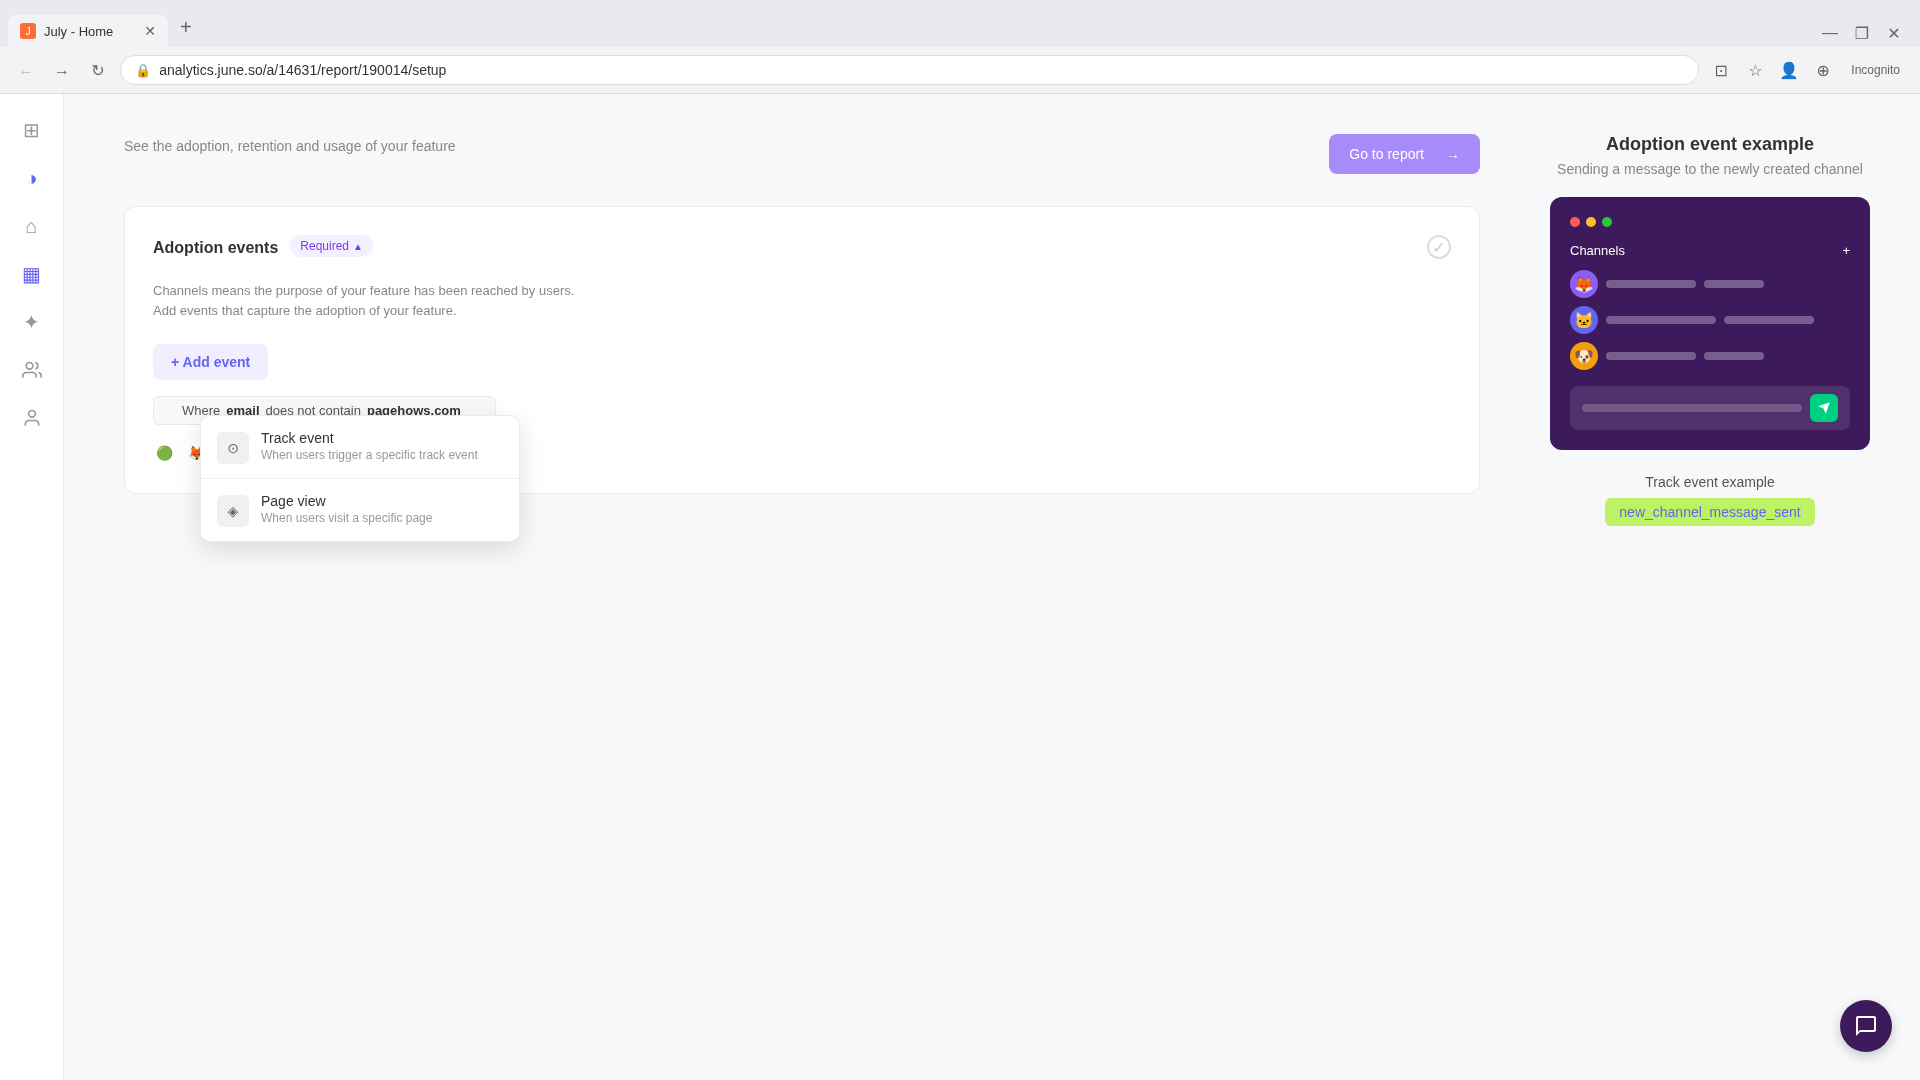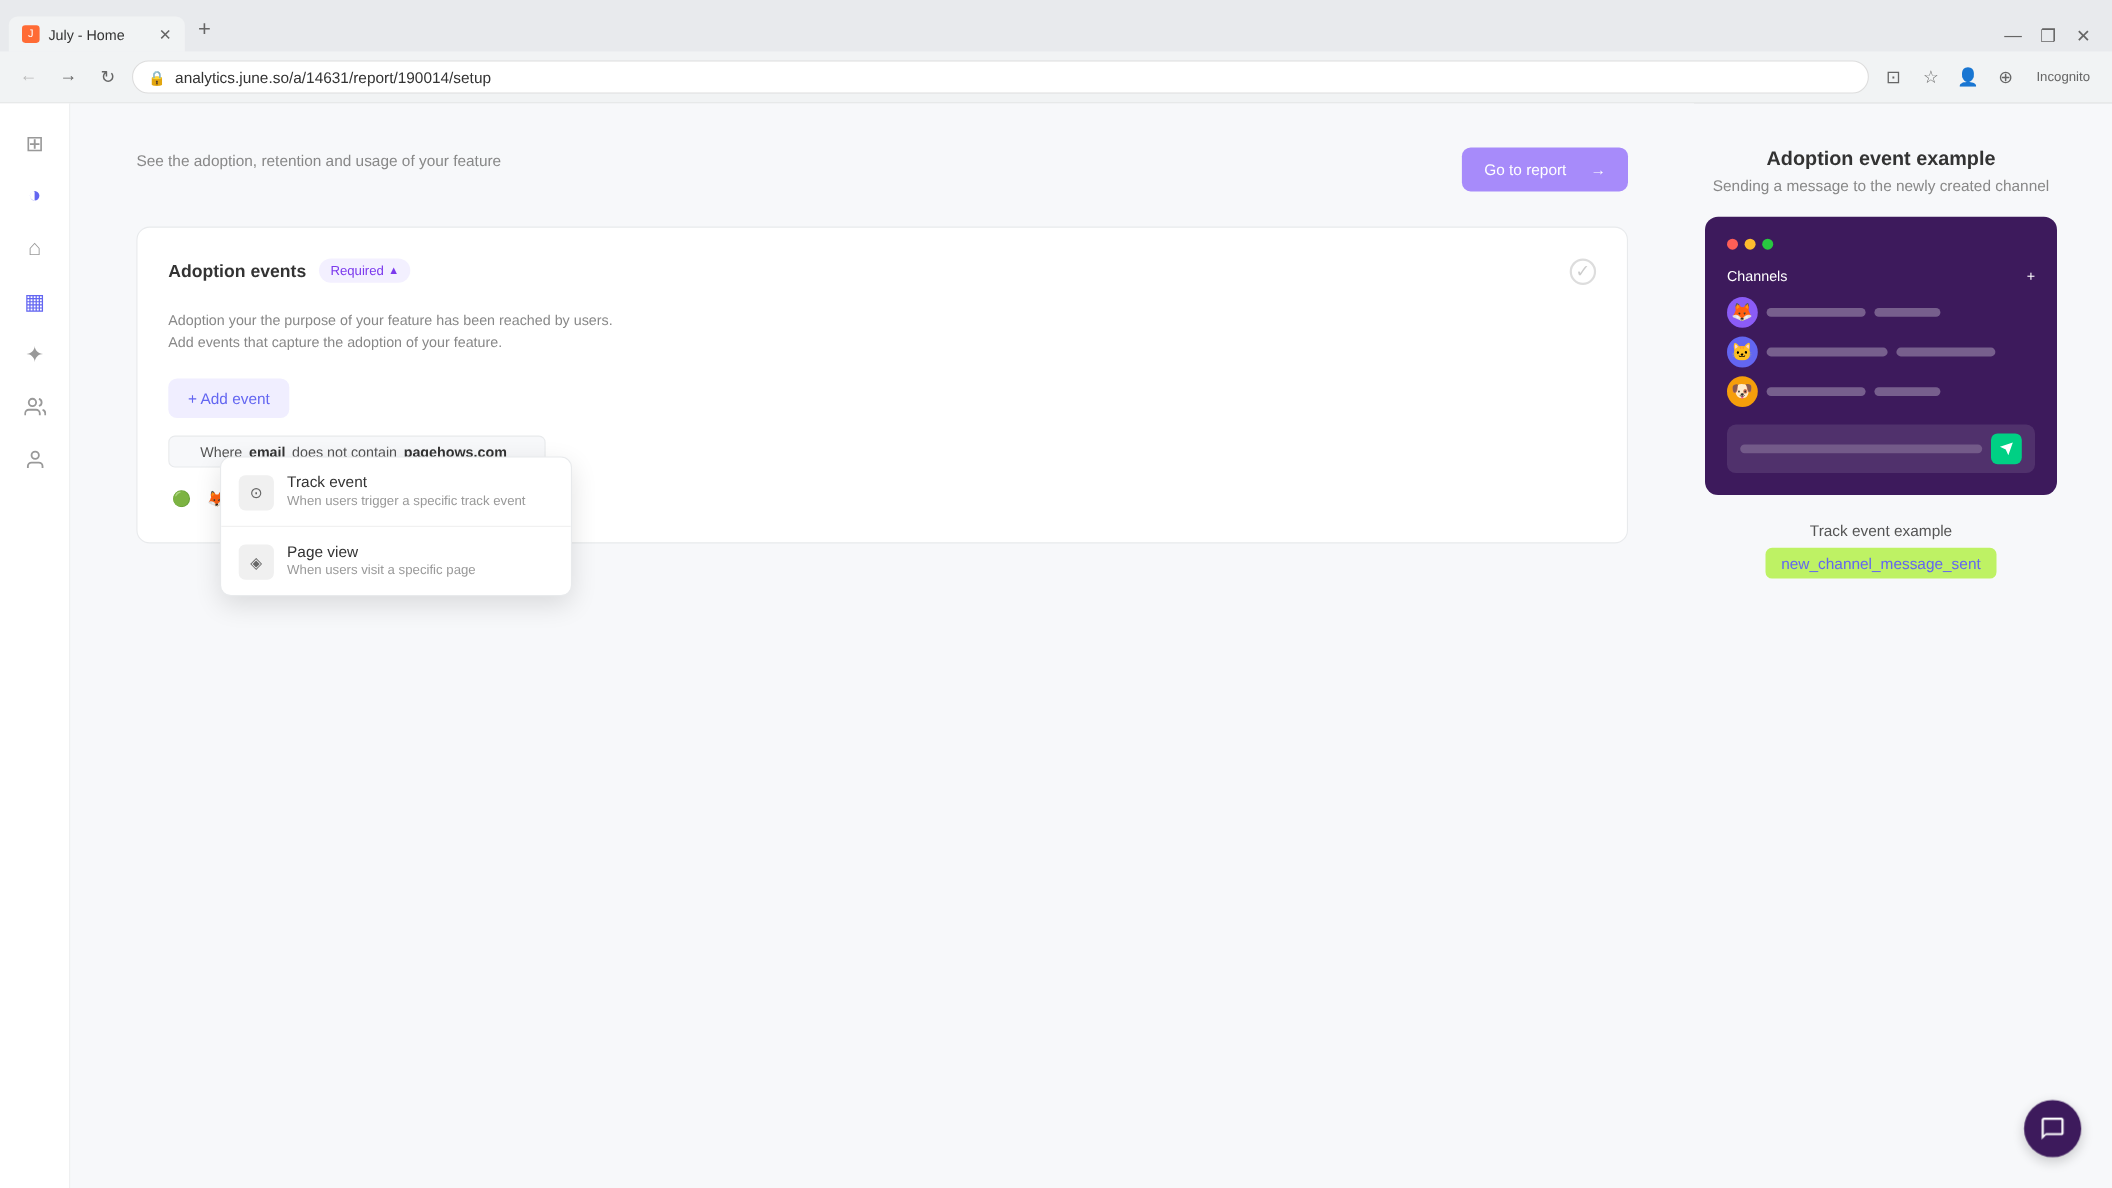--- a/index.html
+++ b/index.html
@@ -43,21 +43,21 @@
 
     
     .section-header { display: flex; align-items: flex-end; gap: 12px; margin-bottom: 24px; }
     .section-title { font-size: 16px; font-weight: 600; color: #333; }
     .required-badge { display: flex; align-items: center; gap: 4px; background: #f3f0ff; color: #7c3aed; border-radius: 20px; padding: 4px 10px; font-size: 12px; font-weight: 500; cursor: pointer; }
     .section-check { position: absolute; top: 28px; right: 28px; width: 24px; height: 24px; border-radius: 50%; border: 2px solid #ddd; display: flex; align-items: center; justify-content: center; color: #ccc; }
 
     .section-description { font-size: 13px; color: #888; line-height: 1.5; margin-bottom: 24px; }
 
     
-    .add-event-btn { display: flex; align-items: flex-end; gap: 8px; background: #f0eeff; color: #6366f1; border: none; border-radius: 8px; padding: 10px 18px; font-size: 14px; font-weight: 400; cursor: pointer; }
+    .add-event-btn { display: flex; align-items: flex-end; gap: 8px; background: #f0eeff; color: #6366f1; border: none; border-radius: 8px; padding: 10px 18px; font-size: 14px; font-weight: 700; cursor: pointer; }
 
     
     .dropdown-menu { background: white; border-radius: 10px; box-shadow: 0 8px 24px rgba(0,0,0,0.12); border: 1px solid #e8eaec; width: 320px; overflow: hidden; position: absolute; top: 415px; left: 200px; z-index: 100; }
     .dropdown-item { display: flex; align-items: flex-start; gap: 12px; padding: 14px 16px; cursor: pointer; }
     .dropdown-item-icon { width: 32px; height: 32px; background: #f0f0f0; border-radius: 6px; display: flex; align-items: center; justify-content: center; color: #666; font-size: 14px; flex-shrink: 0; margin-top: 2px; }
     .dropdown-item-text .item-title { font-size: 14px; font-weight: 500; color: #333; }
     .dropdown-item-text .item-desc { font-size: 12px; color: #999; margin-top: 2px; }
 
     
     .filter-section { margin-top: 16px; }
@@ -186,21 +186,21 @@
       <div class="section-header">
         <span class="section-title">Adoption events</span>
         <span class="required-badge">
           <span>Required</span>
           <span style="font-size:10px;">▲</span>
         </span>
         <div class="section-check">✓</div>
       </div>
 
       <p class="section-description">
-        <span>Adoption your the purpose of your feature has been reached by users.</span><br>
+        <span>Channels means the purpose of your feature has been reached by users.</span><br>
         <span>Add events that capture the adoption of your feature.</span>
       </p>
 
       <button class="add-event-btn">
         <span>+ Add event</span>
       </button>
 
       <div class="filter-section">
         <div class="filter-row">
           <div class="filter-pill">

